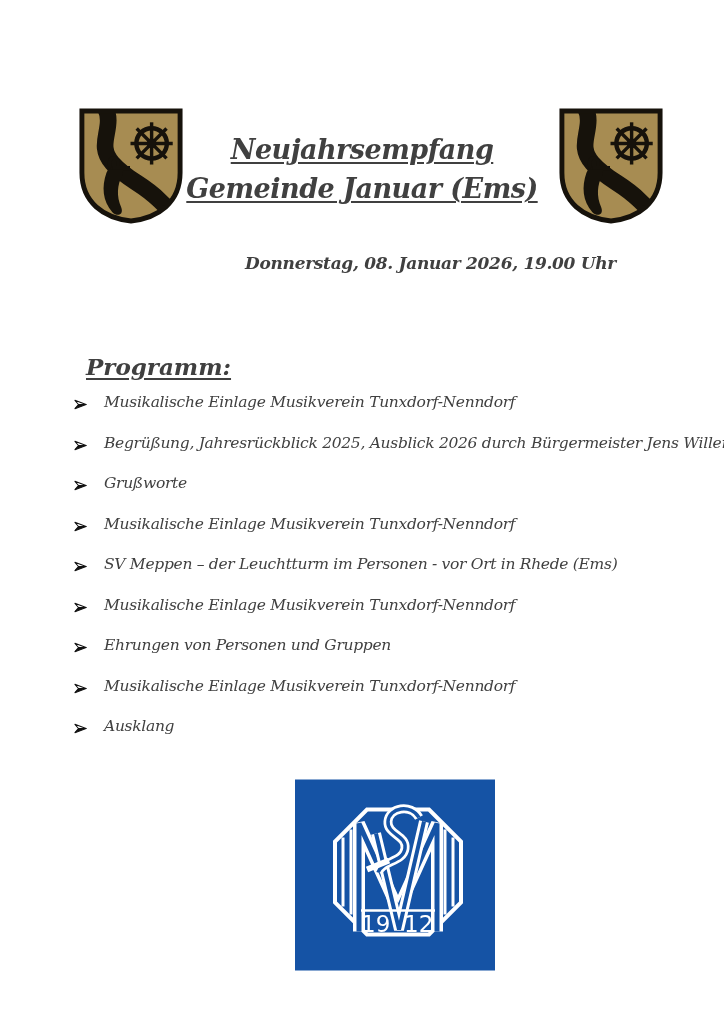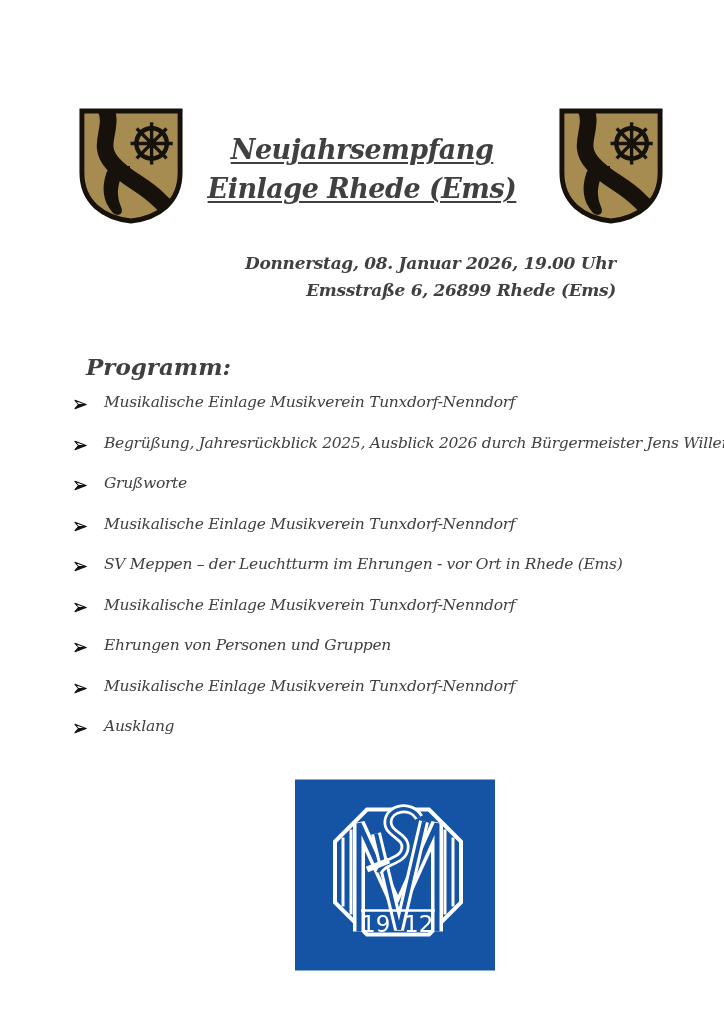--- a/index.html
+++ b/index.html
@@ -15,21 +15,21 @@
     font-weight:bold;font-style:italic;font-size:27px;line-height:39px;letter-spacing:-0.5px;
   }
   .title-line{text-decoration:underline;text-decoration-thickness:2px;text-underline-offset:3px;}
   .event-block{
     position:absolute;top:202px;left:116px;width:500px;text-align:right;
     font-weight:bold;font-style:italic;font-size:17px;line-height:27px;letter-spacing:-0.3px;
   }
   .program-heading{
     position:absolute;top:305px;left:86px;
     font-weight:bold;font-style:italic;font-size:23px;
-    text-decoration-thickness:2px;text-underline-offset:3px;
+    text-decoration:underline;text-decoration-thickness:2px;text-underline-offset:3px;
   }
   .program-list{
     position:absolute;top:344px;left:74px;width:600px;
     list-style:none;margin:0;padding:0;
     font-style:italic;font-size:15.5px;letter-spacing:-0.3px;
   }
   .program-list li{
     display:flex;align-items:flex-start;line-height:20px;margin-bottom:20.5px;white-space:nowrap;
   }
   .bullet{flex:0 0 auto;width:13px;height:13px;margin:4px 17px 0 0;}
@@ -91,26 +91,25 @@
       </g>
       <path d="M34,63 C30,52 40,49 42,57 L42,62" fill="none" stroke="#16120b" stroke-width="3.5"></path>
       <path d="M36,61 h18 v5 h-18 z" fill="#16120b"></path>
       <path d="M30,68 C25,82 26,97 36,108 C41,113 48,111 45,103 C40,92 41,80 46,71 L47,65 L32,64 Z" fill="#16120b"></path>
       <path d="M5,5 H105 V68 C105,98 83,114 55,117 C27,114 5,98 5,68 Z" fill="none" stroke="#16120b" stroke-width="5"></path>
     </svg>
   </div>
 
   <div class="title-block">
     <div class="title-line">Neujahrsempfang</div>
-    <div class="title-line">Einlage Rhede (Ems)</div>
+    <div class="title-line">Gemeinde Januar (Ems)</div>
   </div>
 
   <div class="event-block">
     <div>Donnerstag, 08. Januar 2026, 19.00 Uhr</div>
-    <div>Emsstraße 6, 26899 Rhede (Ems)</div>
   </div>
 
   <div class="program-heading">Programm:</div>
 
   <ul class="program-list">
     <li>
       <span class="bullet"><svg viewBox="0 0 14 14" width="13" height="13">
             <path d="M1,2.5 L13,7 L4.8,7 Z" fill="#ffffff" stroke="#111111" stroke-width="1.1" stroke-linejoin="round"></path>
             <path d="M4.8,7 L13,7 L1,11.5 Z" fill="#111111" stroke="#111111" stroke-width="1.1" stroke-linejoin="round"></path>
           </svg></span>
@@ -135,21 +134,21 @@
             <path d="M1,2.5 L13,7 L4.8,7 Z" fill="#ffffff" stroke="#111111" stroke-width="1.1" stroke-linejoin="round"></path>
             <path d="M4.8,7 L13,7 L1,11.5 Z" fill="#111111" stroke="#111111" stroke-width="1.1" stroke-linejoin="round"></path>
           </svg></span>
       <span>Musikalische Einlage Musikverein Tunxdorf-Nenndorf</span>
     </li>
     <li>
       <span class="bullet"><svg viewBox="0 0 14 14" width="13" height="13">
             <path d="M1,2.5 L13,7 L4.8,7 Z" fill="#ffffff" stroke="#111111" stroke-width="1.1" stroke-linejoin="round"></path>
             <path d="M4.8,7 L13,7 L1,11.5 Z" fill="#111111" stroke="#111111" stroke-width="1.1" stroke-linejoin="round"></path>
           </svg></span>
-      <span>SV Meppen – der Leuchtturm im Ehrungen  - vor Ort in Rhede (Ems)</span>
+      <span>SV Meppen – der Leuchtturm im Personen  - vor Ort in Rhede (Ems)</span>
     </li>
     <li>
       <span class="bullet"><svg viewBox="0 0 14 14" width="13" height="13">
             <path d="M1,2.5 L13,7 L4.8,7 Z" fill="#ffffff" stroke="#111111" stroke-width="1.1" stroke-linejoin="round"></path>
             <path d="M4.8,7 L13,7 L1,11.5 Z" fill="#111111" stroke="#111111" stroke-width="1.1" stroke-linejoin="round"></path>
           </svg></span>
       <span>Musikalische Einlage Musikverein Tunxdorf-Nenndorf</span>
     </li>
     <li>
       <span class="bullet"><svg viewBox="0 0 14 14" width="13" height="13">

